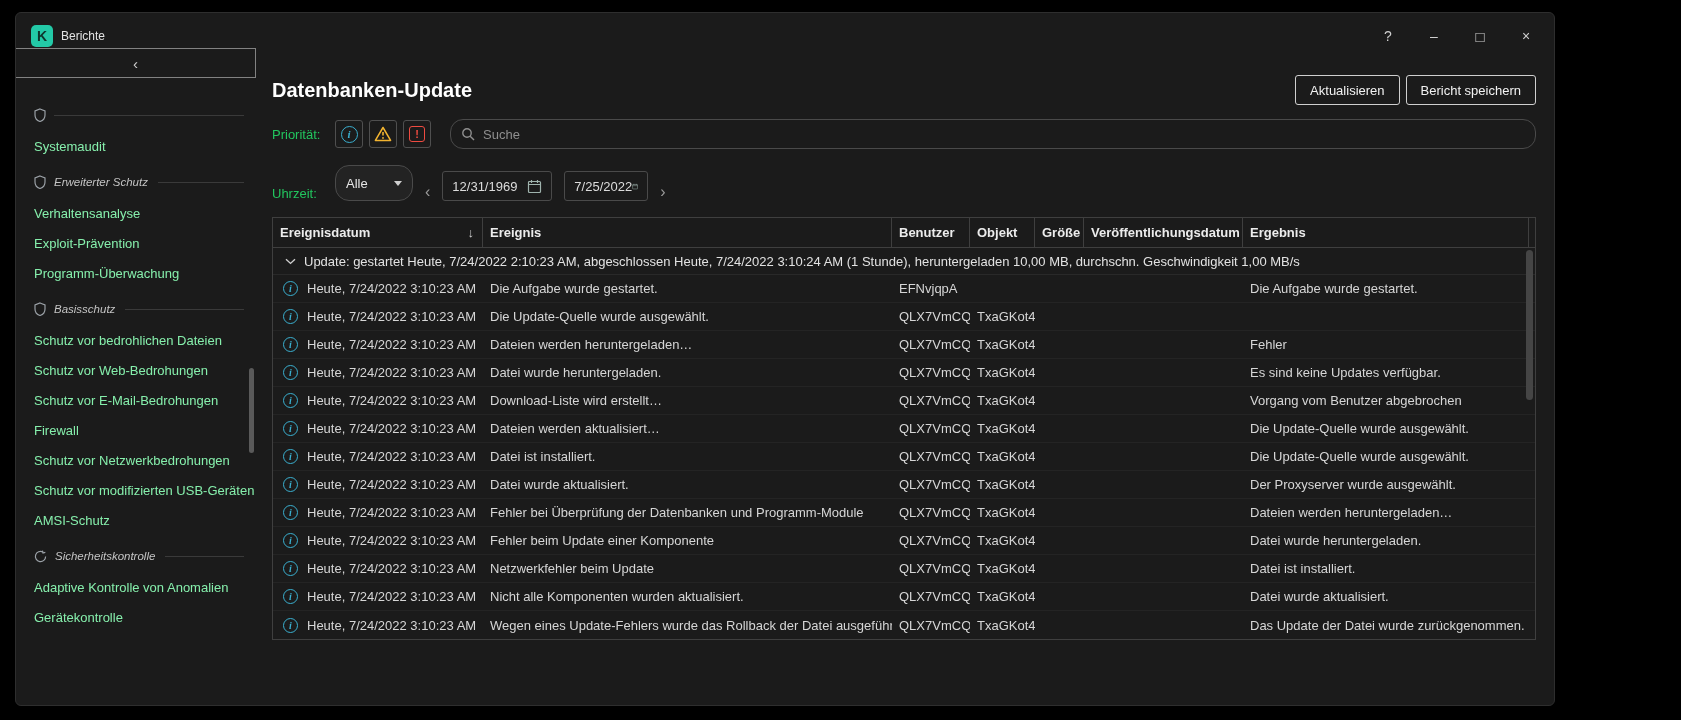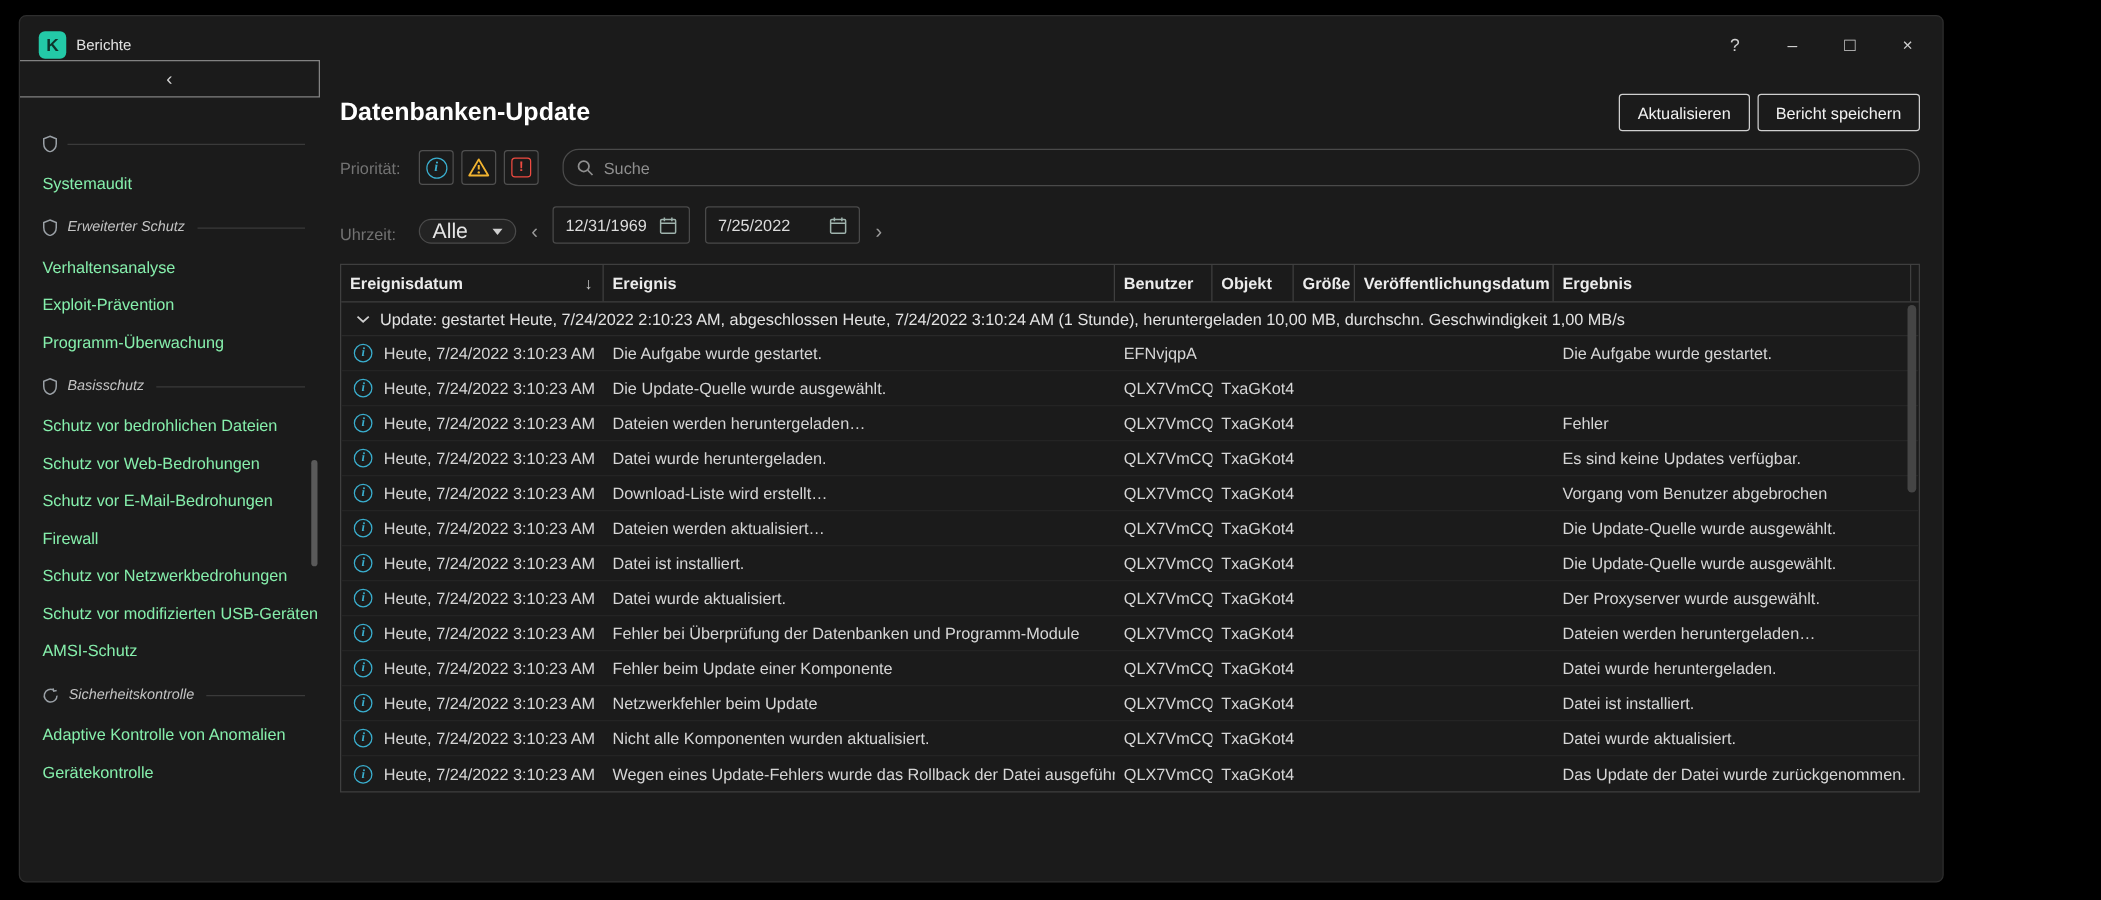--- a/index.html
+++ b/index.html
@@ -36,45 +36,45 @@
   
   .content { position:absolute; left:256px; top:46px; right:18px; bottom:0; }
   .content-header { display:flex; align-items:center; margin-top:16px;gap:24px; }
   .page-title { font-size:20px; font-weight:bold; color:#ffffff; }
   .hdr-buttons { margin-left:auto; display:flex; gap:6px; }
   .btn { height:30px; padding:0 14px; border:1px solid #cfcfcf; border-radius:3px;
     background:transparent; color:#f2f2f2; font-size:13px; display:flex; align-items:center;
     font-family:inherit; }
 
   .filter-row { display:flex; align-items:center; margin-top:14px; }
-  .row-label { width:63px; font-size:13px; color:#737373; flex:none; }
+  .row-label { width:63px; font-size:13px; color:#22c55e; flex:none; }
   .prio-btn { width:28px; height:28px; border:1px solid #4f4f4f; border-radius:3px;
     display:flex; align-items:center; justify-content:center; margin-right:6px; flex:none; }
   .info-ic { width:15px; height:15px; border:1px solid #3aafcf; border-radius:50%; color:#3aafcf;
     display:inline-flex; align-items:center; justify-content:center; flex:none;
     font:italic bold 10px "Liberation Serif", serif; }
   .info-ic.lg { width:17px; height:17px; font-size:11px; border-width:1.5px; }
   .crit-ic { width:16px; height:16px; border:1.5px solid #ef4b41; border-radius:3px; color:#ef4b41;
     display:flex; align-items:center; justify-content:center; font-size:11px; font-weight:bold; }
   .search { flex:1; margin-left:13px; height:30px; border:1px solid #4a4a4a; border-radius:13px;
     display:flex; align-items:center; padding:0 10px; }
   .search input { flex:1; background:transparent; border:none; outline:none; color:#e0e0e0;
     font-size:13px; font-family:inherit; margin-left:8px; }
   .search input::placeholder { color:#8f8f8f; }
 
   .time-row { display:flex; align-items:flex-end; margin-top:16px; }
-  .select { width:78px; height:20px; border:1px solid #4a4a4a; border-radius:14px; background:#232323;
-    display:flex; align-items:center; padding:0 10px; font-size:17px; color:#e6e6e6; }
+  .select { width:78px; height:36px; border:1px solid #4a4a4a; border-radius:14px; background:#232323;
+    display:flex; align-items:center; padding:0 10px; font-size:13px; color:#e6e6e6; }
   .caret { margin-left:auto; width:0; height:0; border-left:4px solid transparent;
     border-right:4px solid transparent; border-top:5px solid #cfcfcf; }
   .nav-chevron { color:#9a9a9a; font-size:16px; margin:0 12px; }
   .datebox { width:110px; height:30px; border:1px solid #4a4a4a; border-radius:3px;
     display:flex; align-items:center; justify-content:space-between; padding:0 9px;
     font-size:13px; color:#dcdcdc; }
-  .datebox.to { width:124px; margin-left:12px; }
+  .datebox.to { width:84px; margin-left:12px; }
 
   
   .table { margin-top:16px; border:1px solid #3f3f3f; position:relative; }
   .thead, .trow { display:grid; grid-template-columns:210px 409px 78px 65px 49px 159px 286px 1fr; }
   .thead { height:30px; border-bottom:1px solid #3f3f3f; }
   .th { display:flex; align-items:center; padding-left:7px; font-size:13px; font-weight:bold;
     color:#ececec; border-right:1px solid #3f3f3f; overflow:hidden; white-space:nowrap; }
   .th.gutter { border-right:none; }
   .sort-ic { margin-left:auto; margin-right:8px; font-weight:normal; color:#d0d0d0; font-size:13px; }
   .group-row { height:27px; display:flex; align-items:center; padding-left:12px; font-size:13px;

